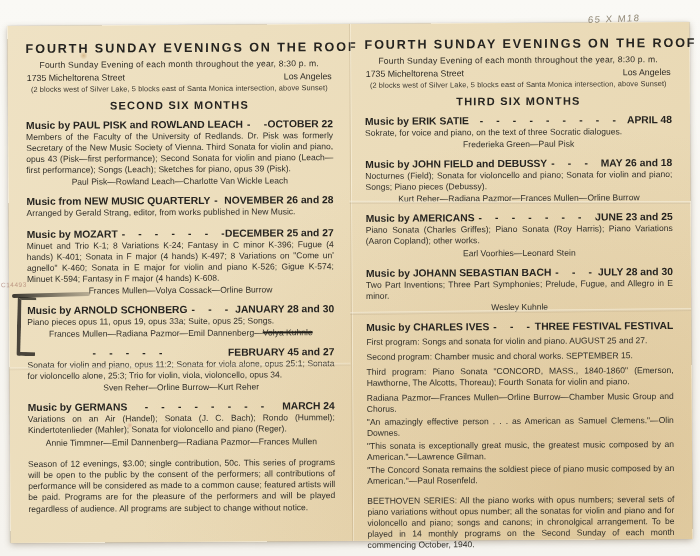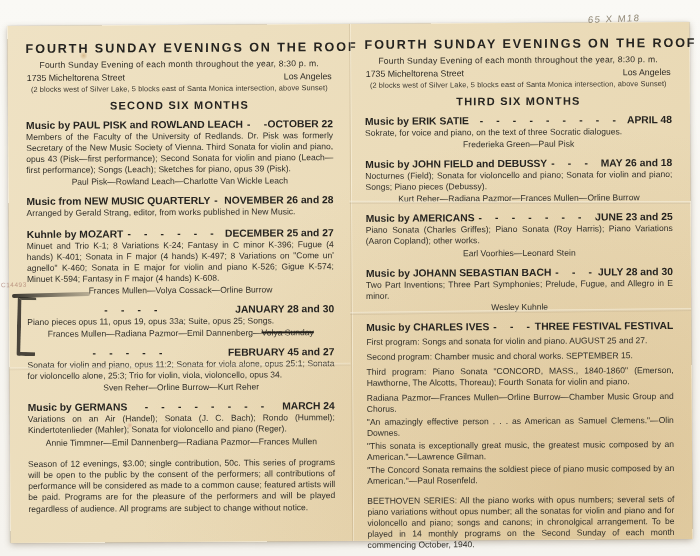--- a/index.html
+++ b/index.html
@@ -107,35 +107,36 @@
       <div class="prog-head">
         <span>Music from NEW MUSIC QUARTERLY</span>
         <span class="prog-leader">- -</span>
         <span class="prog-date">NOVEMBER 26 and 28</span>
       </div>
       <p class="prog-desc">Arranged by Gerald Strang, editor, from works published in New Music.</p>
     </div>
 
     <div class="program">
       <div class="prog-head">
-        <span>Kuhnle by MOZART</span>
+        <span>Music by MOZART</span>
         <span class="prog-leader">- - - - - - -</span>
         <span class="prog-date">DECEMBER 25 and 27</span>
       </div>
       <p class="prog-desc">Minuet and Trio K-1; 8 Variations K-24; Fantasy in C minor K-396; Fugue (4 hands) K-401; Sonata in F major (4 hands) K-497; 8 Variations on "Come un' agnello" K-460; Sonata in E major for violin and piano K-526; Gigue K-574; Minuet K-594; Fantasy in F major (4 hands) K-608.</p>
       <p class="prog-perf">Frances Mullen—Volya Cossack—Orline Burrow</p>
     </div>
 
     <div class="program">
       <div class="prog-head">
+        <span>Music by ARNOLD SCHONBERG</span>
         <span class="prog-leader">- - - -</span>
         <span class="prog-date">JANUARY 28 and 30</span>
       </div>
       <p class="prog-desc">Piano pieces opus 11, opus 19, opus 33a; Suite, opus 25; Songs.</p>
-      <p class="prog-perf"><span>Frances Mullen—Radiana Pazmor—Emil Dannenberg—</span><span class="struck">Volya Sunday</span></p>
+      <p class="prog-perf"><span>Frances Mullen—Radiana Pazmor—Emil Dannenberg—</span><span class="struck">Volya Kuhnle</span></p>
     </div>
 
     <div class="program">
       <div class="prog-head">
         <span class="prog-leader">- - - - -</span>
         <span class="prog-date">FEBRUARY 45 and 27</span>
       </div>
       <p class="prog-desc">Sonata for violin and piano, opus 11:2; Sonata for viola alone, opus 25:1; Sonata for violoncello alone, 25:3; Trio for violin, viola, violoncello, opus 34.</p>
       <p class="prog-perf">Sven Reher—Orline Burrow—Kurt Reher</p>
     </div>

